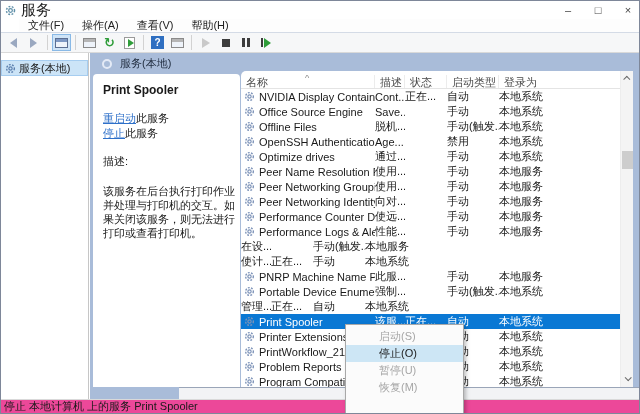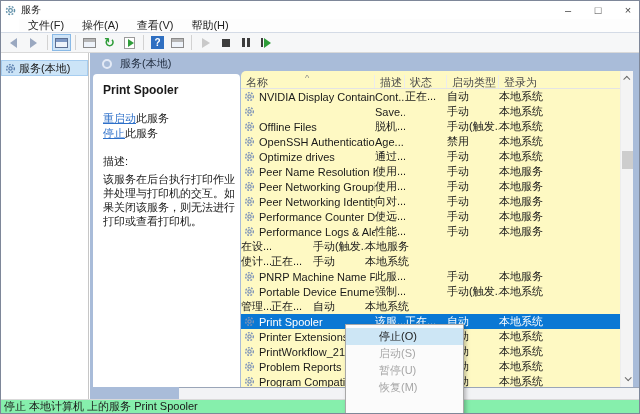--- a/index.html
+++ b/index.html
@@ -3,21 +3,21 @@
 <meta charset="utf-8">
 <style>
   * { margin:0; padding:0; box-sizing:border-box; }
   html,body { background:#e8e8e8; }
   body { font-family:"Liberation Sans","DejaVu Sans",sans-serif; font-size:11px; color:#1a1a1a; }
   .win { position:relative; width:640px; height:414px; background:#fff; border:1px solid #7e8799; overflow:hidden; }
 
   
   .titlebar { position:absolute; left:0; top:0; width:100%; height:18px; background:#ffffff; display:flex; align-items:center; padding-left:4px; }
   .titlebar .app-icon { width:11px; height:11px; margin-right:5px; }
-  .title-text { font-size:10px; color:#222; }
+  .title-text { font-size:15px; color:#222; }
   .win-controls { position:absolute; right:4px; top:0; height:18px; display:flex; align-items:center; gap:16px; color:#444; }
   .win-controls span { width:14px; text-align:center; font-size:11px; cursor:default; }
 
   
   .menubar { position:absolute; left:18px; top:18px; width:100%; height:13px; background:#fdfdfd; display:flex; align-items:center; }
   .menubar span { padding:0 9px; color:#222; }
 
   
   .toolbar { position:absolute; left:0; top:31px; width:100%; height:21px; background:#f6f7f8; border-top:1px solid #d4dbe6; border-bottom:1px solid #d9d9d9; display:flex; align-items:center; padding-left:3px; gap:1px; }
   .tbtn { width:19px; height:17px; display:flex; align-items:center; justify-content:center; border:1px solid transparent; }
@@ -47,23 +47,23 @@
   .tree-item .svc-icon { margin-right:3px; }
   .right-pane { position:absolute; left:89px; top:0; right:0; height:100%; background:#a9bcd9; }
   .pane-header { height:21px; display:flex; align-items:center; padding-left:12px; color:#1f2b3e; }
   .ring-icon { width:10px; height:10px; border:2px solid #eef2fa; border-radius:50%; margin-right:8px; opacity:.85; }
 
   .extended { position:absolute; left:3px; top:21px; width:147px; height:313px; background:#fff; border-radius:4px 4px 0 0; padding:9px 8px 0 10px; overflow:hidden; }
   .extended .svc-title { font-weight:bold; font-size:12px; margin-bottom:14px; }
   .extended .svc-link-line { line-height:15px; }
   .link-part { color:#2e70c9; text-decoration:underline; cursor:pointer; }
   .desc-label { margin-top:13px; }
-  .desc-text { margin-top:3px; line-height:14px; width:134px; }
-
-  .list-panel { position:absolute; left:151px; top:18px; right:6px; height:316px; background:#fef9c3; border-radius:5px 0 0 0; overflow:hidden;text-decoration:underline; }
+  .desc-text { margin-top:15px; line-height:14px; width:134px; }
+
+  .list-panel { position:absolute; left:151px; top:18px; right:6px; height:316px; background:#ffffff; border-radius:5px 0 0 0; overflow:hidden;text-decoration:underline; }
   .list-header { position:absolute; left:0; top:4px; right:13px; height:14px; display:flex; color:#4a4a4a; border-bottom:1px solid #e4e4e4; }
   .hcell { padding-left:5px; border-right:1px solid #ececec; overflow:hidden; white-space:nowrap; position:relative; }
   .h-name { width:134px; } .h-desc { width:30px; } .h-status { width:42px; } .h-startup { width:52px; } .h-logon { flex:1; border-right:none; }
   .sort-caret { position:absolute; left:64px; top:-2px; color:#8a8a8a; font-size:9px; }
   .rows { position:absolute; left:0; top:18px; right:13px; bottom:0; overflow:hidden; }
   .row { height:15px; display:flex; align-items:center; white-space:nowrap; }
   .row .cell { overflow:hidden; white-space:nowrap; }
   .c-name { width:134px; display:flex; align-items:center; padding-left:3px; }
   .c-name .svc-icon { margin-right:4px; flex:none; }
   .c-desc { width:30px; } .c-status { width:42px; } .c-startup { width:52px; } .c-logon { flex:1; }
@@ -80,21 +80,21 @@
 
   
   .bottom-strip { position:absolute; left:89px; right:0; bottom:0; height:14px; background:#f2f3f5; border-top:1px solid #9aa5b8; }
   .tabs { position:absolute; left:173px; top:0; display:flex; }
   .tab-outer { height:13px; clip-path:polygon(6px 0, calc(100% - 6px) 0, 100% 100%, 0 100%); background:#707b8e; padding:0; }
   .tab-inner { height:12px; margin:1px 1px 0 1px; clip-path:polygon(6px 0, calc(100% - 6px) 0, 100% 100%, 0 100%); background:#fff; padding:0 14px; font-size:10px; line-height:12px; color:#222; }
   .tab-outer.inactive { margin-left:-8px; z-index:-1; position:relative; }
   .tab-outer.inactive .tab-inner { background:#e3e7ee; color:#333; }
 
   
-  .statusbar { position:absolute; left:0; bottom:0; width:100%; height:14px; background:#86efac; border-top:1px solid #d9d9d9; display:flex; align-items:center; padding-left:3px; }
+  .statusbar { position:absolute; left:0; bottom:0; width:100%; height:14px; background:#ec4899; border-top:1px solid #d9d9d9; display:flex; align-items:center; padding-left:3px; }
 
   
   .context-menu { position:absolute; left:344px; top:323px; width:119px; height:120px; background:#fbfbfb; border:1px solid #a8a8a8; box-shadow:2px 2px 4px rgba(0,0,0,.25); padding-top:3px; z-index:50; }
   .cm-item { height:17px; line-height:17px; padding-left:33px; color:#1a1a1a; }
   .cm-item.disabled { color:#a6a6a6; }
   .cm-item.highlighted { background:#cde6f5; }
 </style>
 </head>
 <body>
 
@@ -220,20 +220,21 @@
     <span class="cell c-status">正在...</span>
     <span class="cell c-startup">自动</span>
     <span class="cell c-logon">本地系统</span>
   </div>
             <div class="row">
     <span class="cell c-name">
       <svg class="svc-icon" viewBox="0 0 12 12">
         <circle cx="6" cy="6" r="4.2" fill="none" stroke="#7d93b8" stroke-width="1.5" stroke-dasharray="2 1.5"></circle>
         <circle cx="6" cy="6" r="1.8" fill="none" stroke="#7d93b8" stroke-width="1.3"></circle>
       </svg>
+      <span class="nm">Office Source Engine</span>
     </span>
     <span class="cell c-desc">Save...</span>
     <span class="cell c-status"></span>
     <span class="cell c-startup">手动</span>
     <span class="cell c-logon">本地系统</span>
   </div>
             <div class="row">
     <span class="cell c-name">
       <svg class="svc-icon" viewBox="0 0 12 12">
         <circle cx="6" cy="6" r="4.2" fill="none" stroke="#7d93b8" stroke-width="1.5" stroke-dasharray="2 1.5"></circle>
@@ -469,18 +470,18 @@
         </div>
       </div>
     </div>
   </div>
 
   <div class="statusbar">
     <span>停止 本地计算机 上的服务 Print Spooler</span>
   </div>
 
   <div class="context-menu">
+      <div class="cm-item disabled">启动(S)</div>
       <div class="cm-item highlighted">停止(O)</div>
-      <div class="cm-item disabled">启动(S)</div>
       <div class="cm-item disabled">暂停(U)</div>
       <div class="cm-item disabled">恢复(M)</div>
     </div>
 </div>
 
 </body></html>

